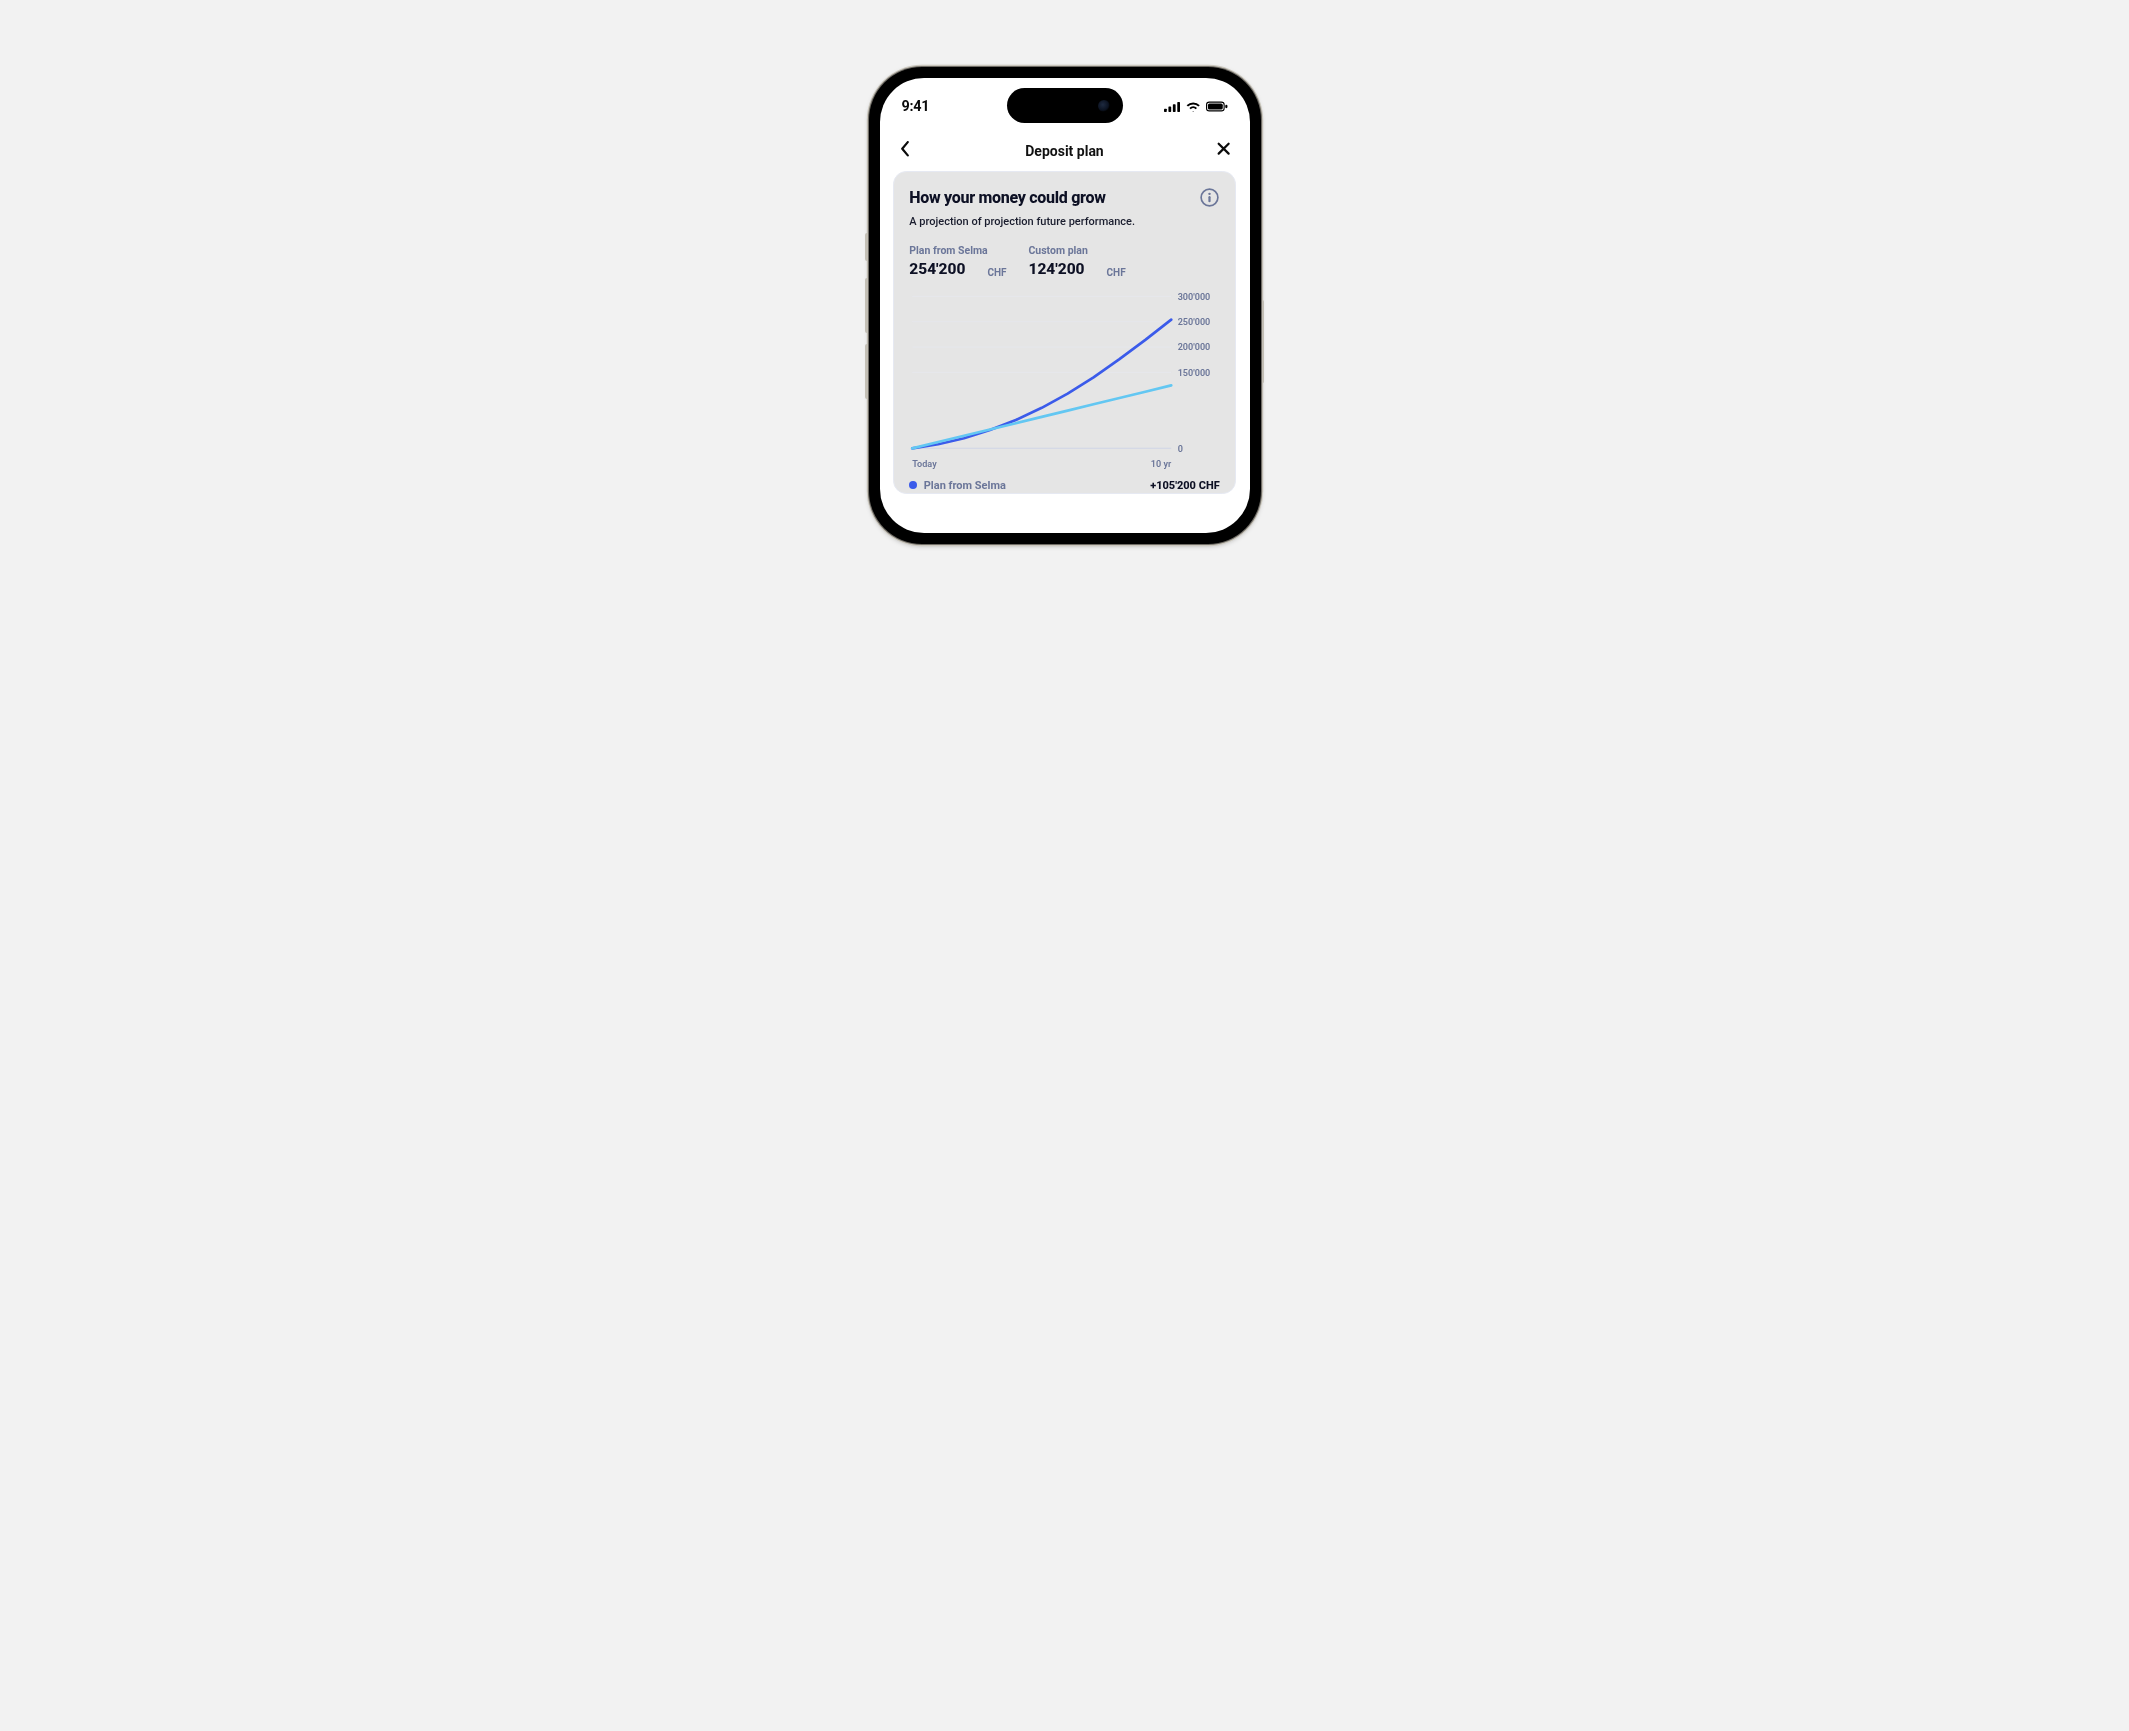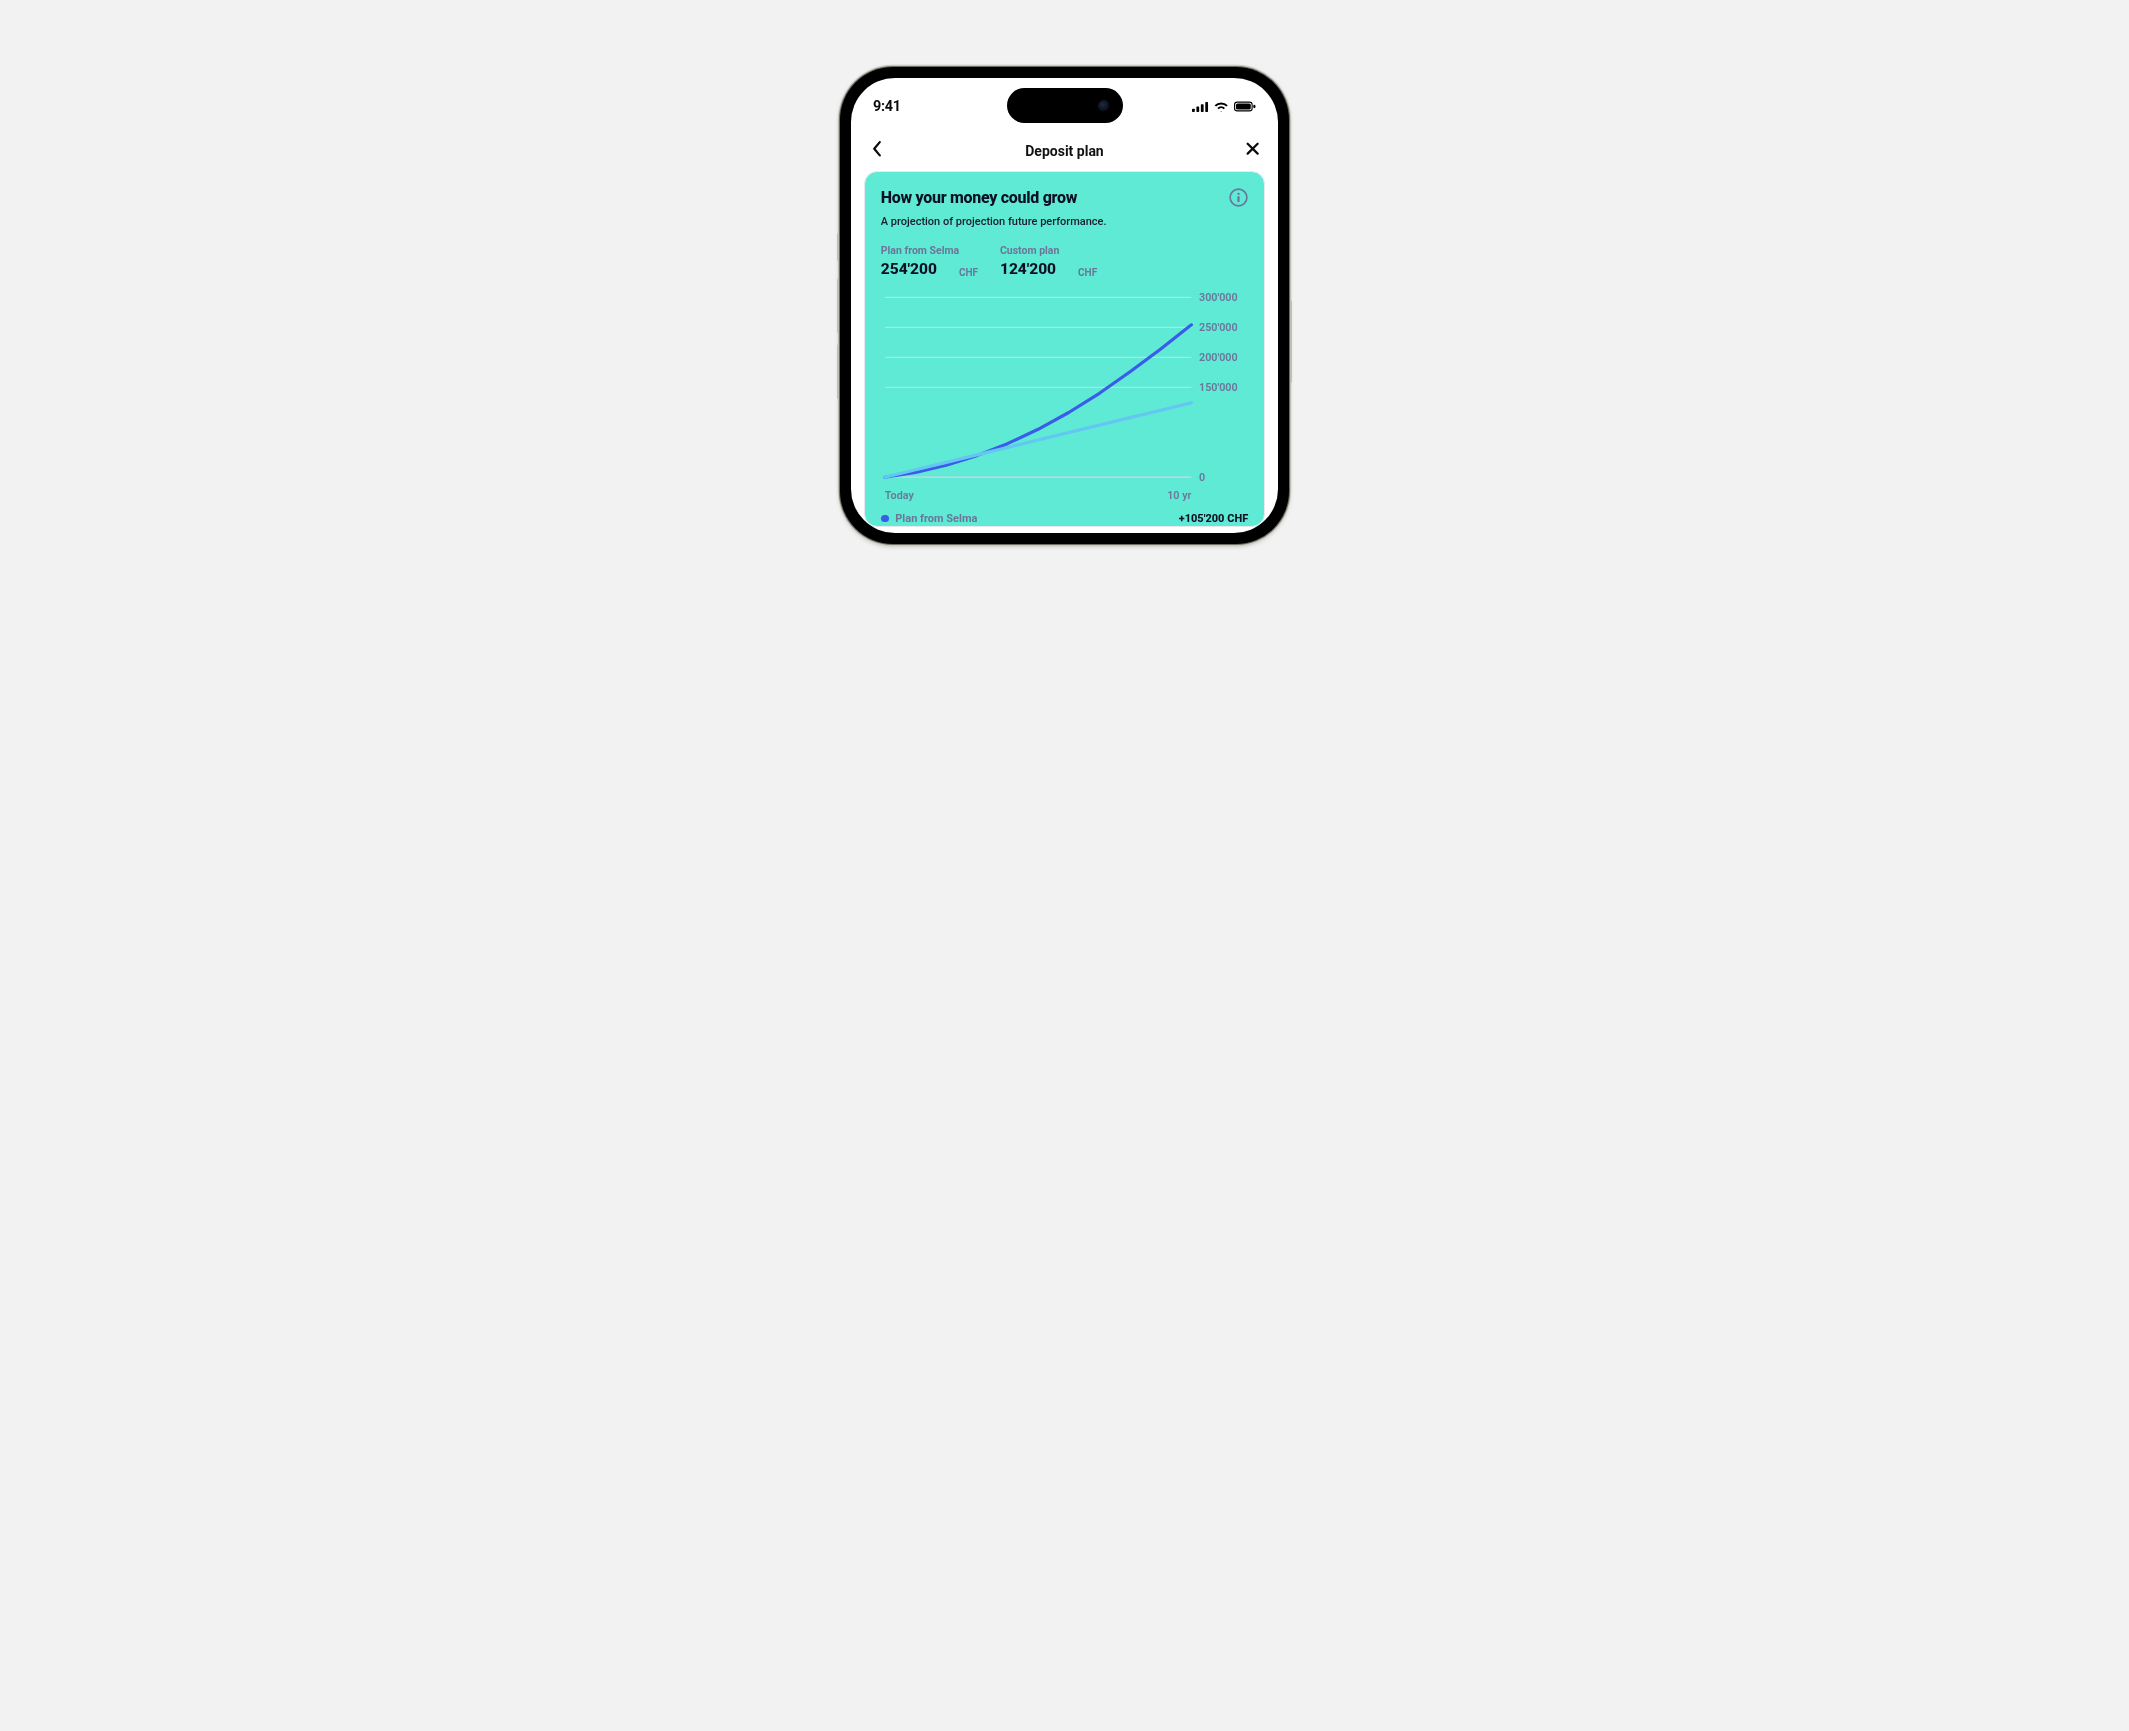--- a/index.html
+++ b/index.html
@@ -9,21 +9,21 @@
     font-family: -apple-system, BlinkMacSystemFont, "Segoe UI", Roboto, Helvetica, Arial, sans-serif;
     display: flex;
     justify-content: center;
     align-items: flex-start;
     padding-top: 67px;
     min-height: 1731px;
   }
 
   
   .phone {
-    width: 449px;
+    width: 392px;
     position: relative;
   }
   .phone-shell {
     background: #000;
     border-radius: 53px;
     padding: 11px;
     box-shadow:
       0 0 0 1.1px #6f6c66,
       0 0 0 2.2px #cbc7bd,
       0 1.1px 5.5px rgba(0,0,0,0.25);
@@ -96,21 +96,21 @@
 
   
   .content {
     position: absolute;
     top: 93px; left: 13.3px; right: 13.3px; bottom: 0;
   }
   .card {
     border: 0.6px solid #e6e9f2;
     border-radius: 13.3px;
     padding: 15.5px 15.5px 0;
-    background: #5eead4;
+    background: #e5e5e5;
   }
   .card-head {
     display: flex; align-items: center; justify-content: space-between;
     gap: 6.7px;
   }
   .card-title {
     font-size: 16px; font-weight: 800; color: #0d1024; letter-spacing: -0.3px;
   }
   .info-btn {
     width: 20px; height: 20px; flex: 0 0 auto;

